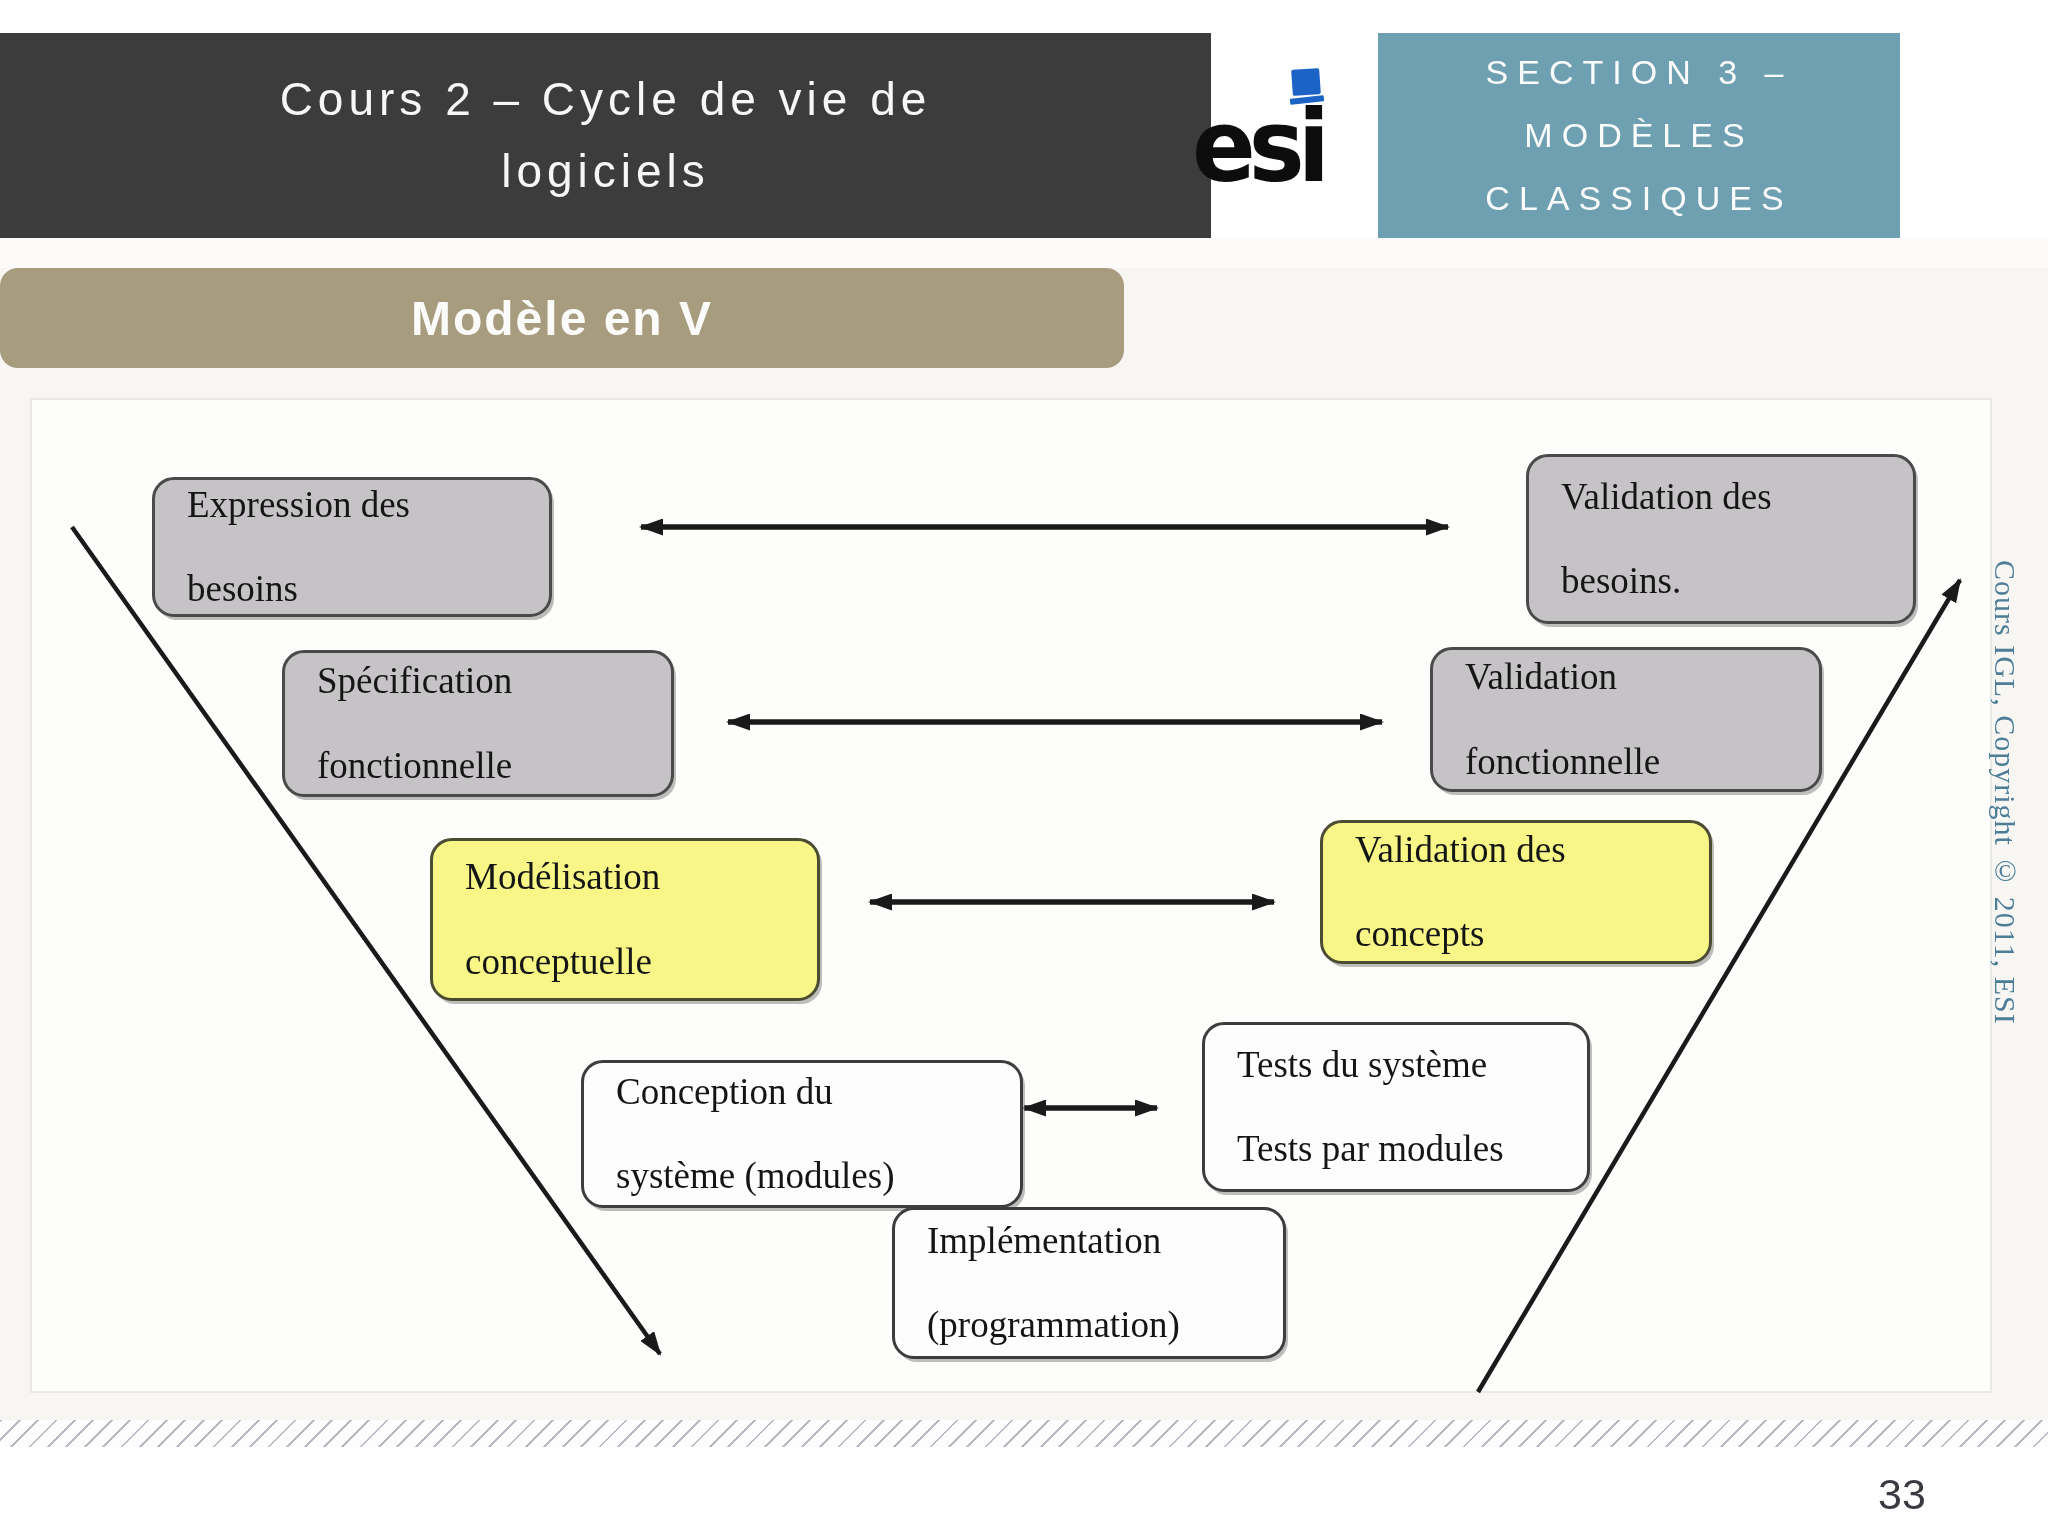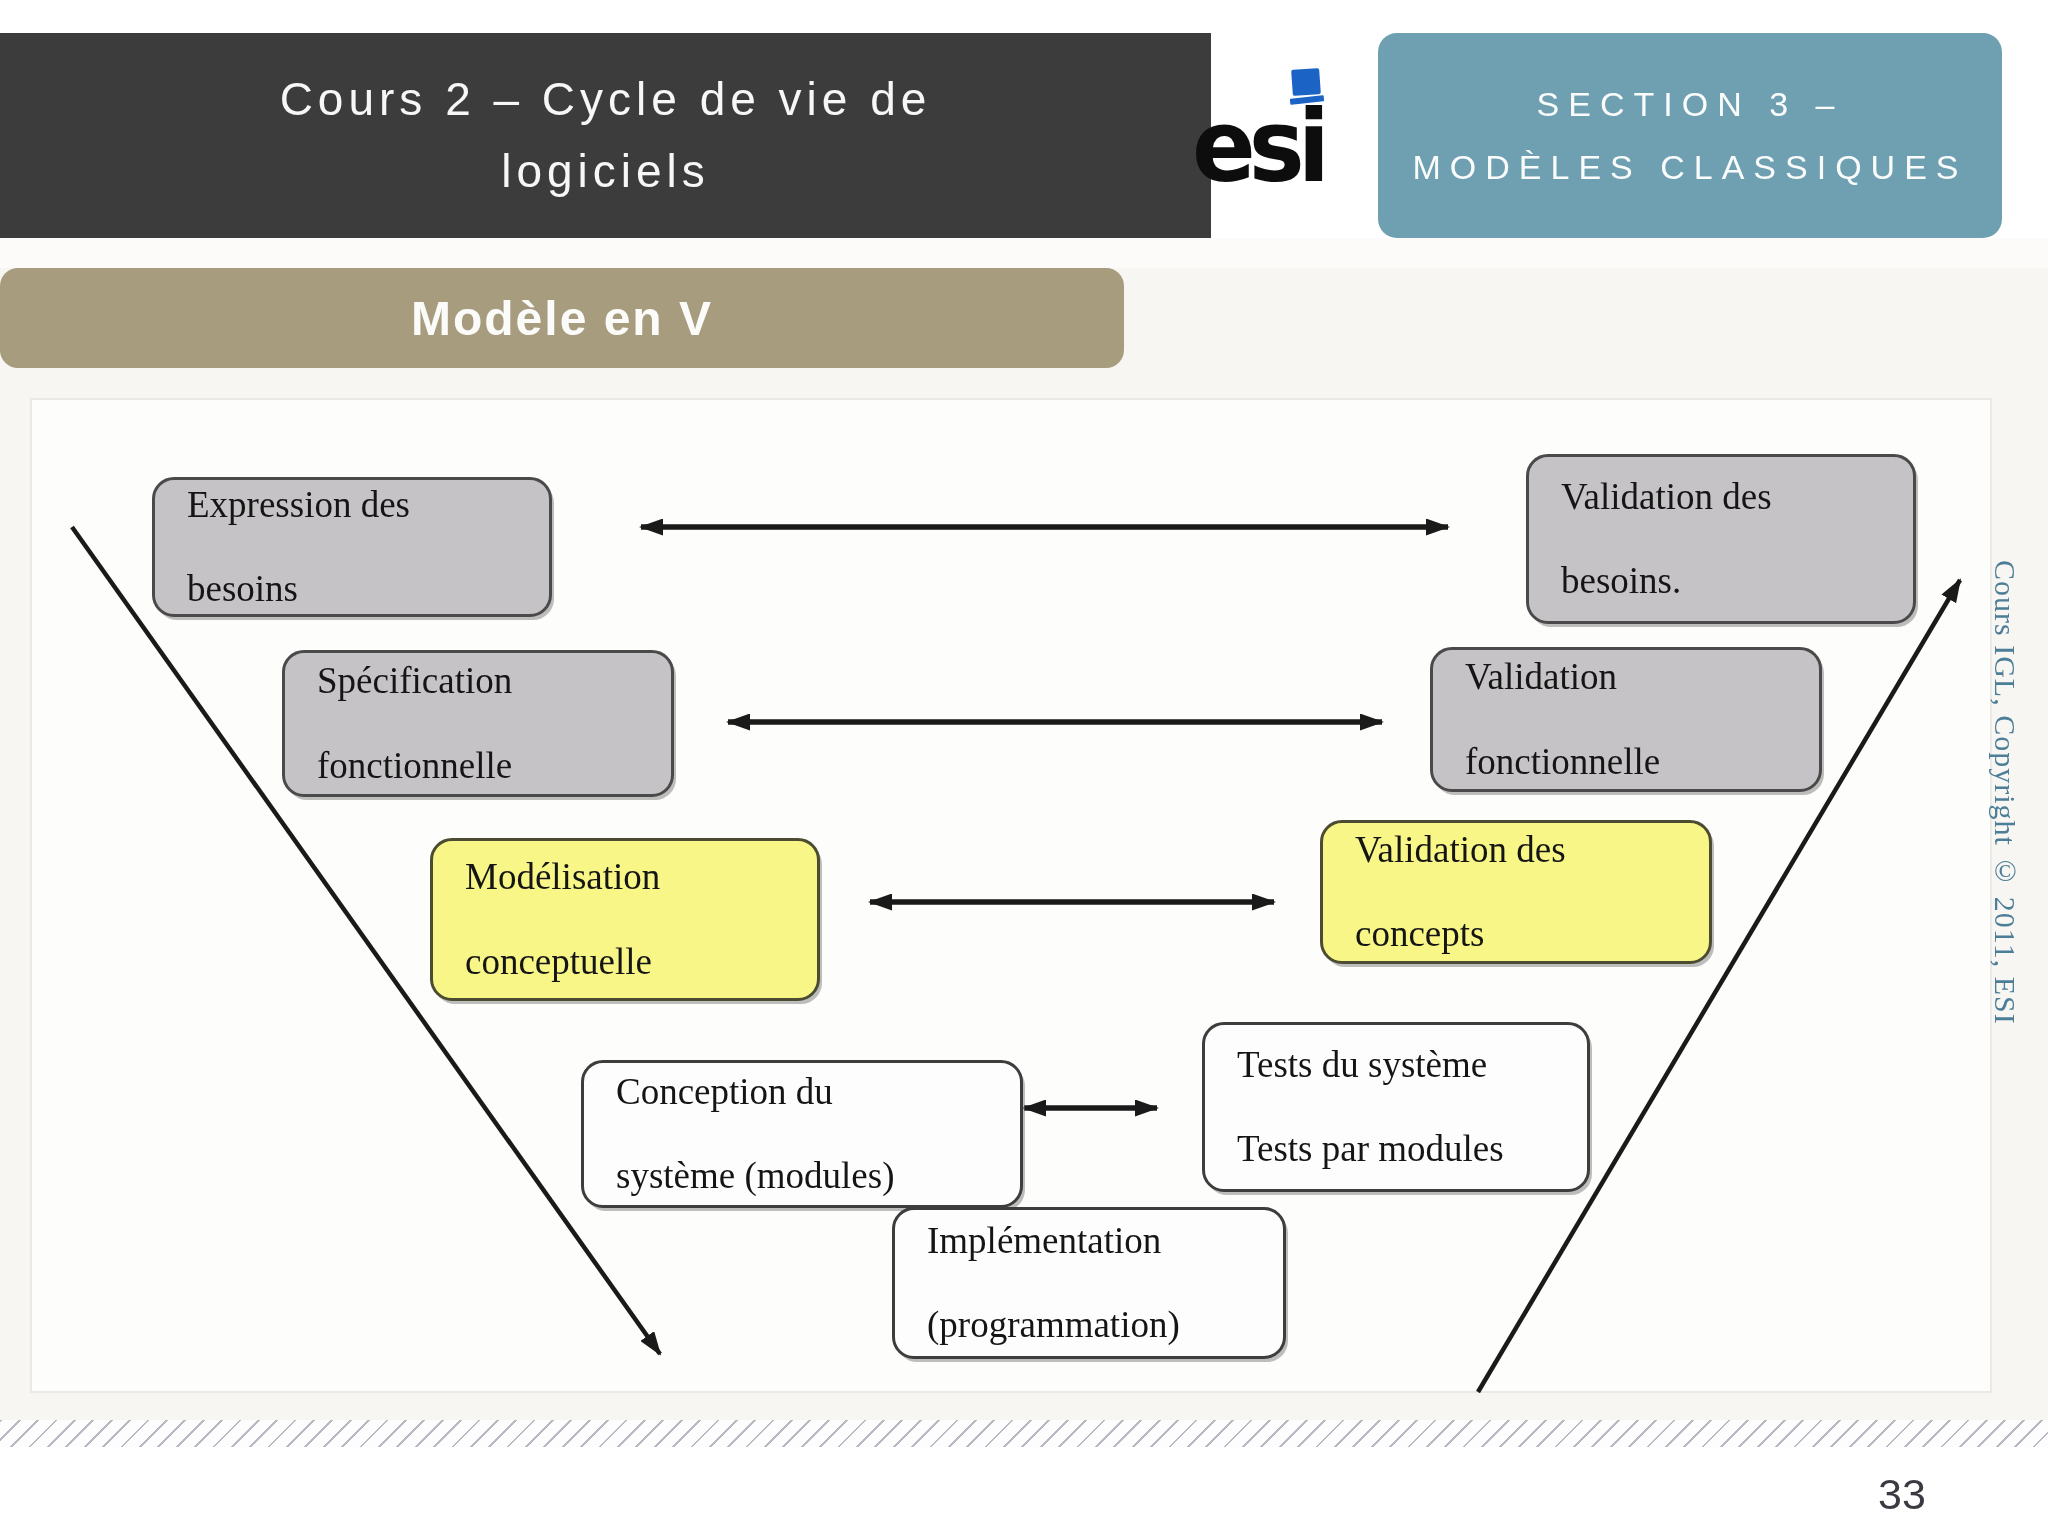--- a/index.html
+++ b/index.html
@@ -22,23 +22,23 @@
   .logo-area{left:1190px;top:73px;width:134px;height:124px;}
   .logo-text{
     position:absolute;left:2px;bottom:0;color:#0d0d0d;
     font-family:"DejaVu Sans",sans-serif;font-weight:800;font-size:94px;
     letter-spacing:-7px;line-height:1;transform:scaleY(1.06);transform-origin:bottom;
   }
   .monitor{position:absolute;right:0;top:-4px;width:34px;height:40px;}
   .monitor .screen{position:absolute;left:2px;top:0;width:28px;height:26px;background:var(--logo_blue,#1b63c5);border-radius:2px;transform:rotate(-4deg);}
   .monitor .base{position:absolute;left:0;top:28px;width:34px;height:6px;background:var(--logo_blue,#1b63c5);transform:rotate(-6deg);border-radius:1px;}
   .teal-bar{
-    left:1378px;top:33px;width:624px;height:205px;background:var(--teal_bar,#6fa0b1);
+    left:1378px;top:33px;width:522px;height:205px;background:var(--teal_bar,#6fa0b1);
     display:flex;flex-direction:column;align-items:center;justify-content:center;
-    color:#fafcfc;font-size:34px;letter-spacing:9px;line-height:1.85;text-align:center;border-radius:19px;
+    color:#fafcfc;font-size:34px;letter-spacing:9px;line-height:1.85;text-align:center;
   }
   .tan-bar{
     left:0;top:268px;width:1124px;height:100px;background:var(--tan_bar,#a79c7d);
     display:flex;align-items:center;justify-content:center;
     color:#fbfbfa;font-size:48px;font-weight:bold;letter-spacing:2px;border-radius:18px;
   }
 
   
   .canvas{
     left:30px;top:398px;width:1962px;height:995px;

